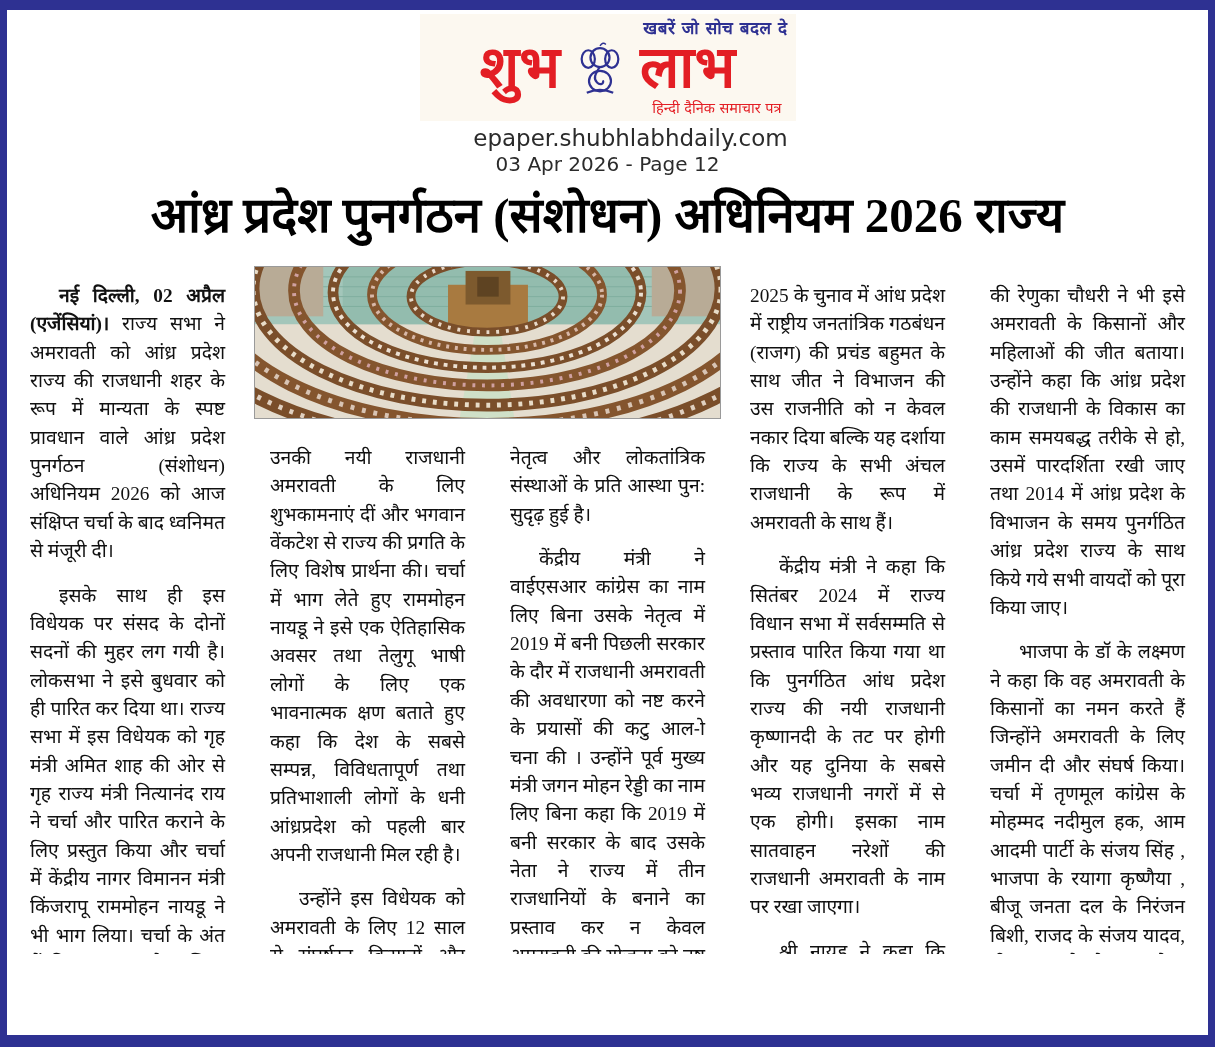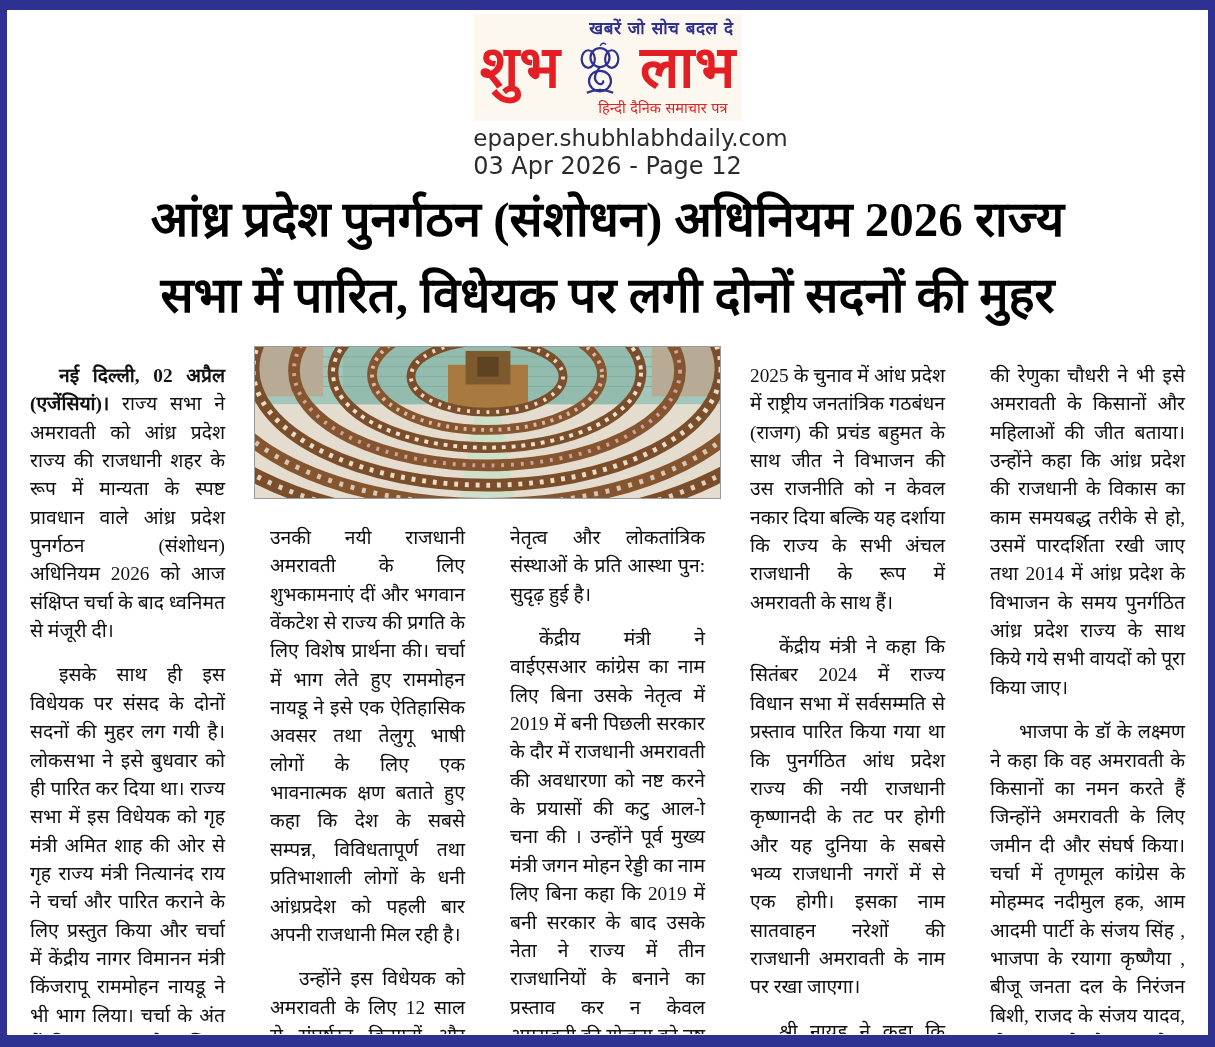--- a/index.html
+++ b/index.html
@@ -9,21 +9,21 @@
     background:#ffffff;
     border-top:10px solid #2e3192;
     border-left:7px solid #2e3192;
     border-right:7px solid #2e3192;
     border-bottom:12px solid #2e3192;
     font-family:"Liberation Serif","DejaVu Serif",serif;
     color:#111;
     overflow:hidden;
   }
   .masthead{
-    width:268px; margin:4px auto 0 auto; position:relative;
+    width:376px; margin:4px auto 0 auto; position:relative;
     background:#fcf8f0; padding:2px 8px 4px 8px; text-align:center;
   }
   .tagline{
     color:#2e3192; font-weight:bold; font-size:17px;
     text-align:right; font-family:"DejaVu Sans",sans-serif; letter-spacing:0.5px;
   }
   .logo-row{ display:flex; align-items:center; justify-content:center; gap:18px; }
   .logo-word{
     color:#e31e24; font-weight:bold; font-size:58px; line-height:1.0;
     font-family:"Liberation Serif",serif;
@@ -32,21 +32,21 @@
   .subtitle{
     color:#e31e24; font-weight:normal; font-size:14.5px; text-align:right;
     padding-right:6px; font-family:"DejaVu Sans",sans-serif;
   }
   .site-url{
     text-align:center; font-family:"DejaVu Sans",sans-serif;
     font-size:23px; color:#2b2b2b; margin-top:4px;padding-left:46px;
   }
   .date-page{
     text-align:center; font-family:"DejaVu Sans",sans-serif;
-    font-size:24px; color:#2b2b2b; margin-top:1px;
+    font-size:20px; color:#2b2b2b; margin-top:1px;
   }
   .headline{
     text-align:center; font-weight:bold; color:#000;
     font-size:49px; line-height:1.55; margin-top:2px;
     font-family:"Liberation Serif","DejaVu Serif",serif;
   }
   .body-grid{
     width:1187px; height:688px; margin:12px auto 0 auto;
     display:grid; grid-template-columns:repeat(5,1fr);
     grid-template-rows:162px auto; column-gap:13px; overflow:hidden;
@@ -83,21 +83,21 @@
     </span>
     <span class="logo-word">लाभ</span>
   </div>
   <div class="subtitle">हिन्दी दैनिक समाचार पत्र</div>
 </div>
 
 <div class="site-url">epaper.shubhlabhdaily.com</div>
 <div class="date-page">03 Apr 2026 - Page 12</div>
 
 <h1 class="headline"><span>आंध्र प्रदेश पुनर्गठन (संशोधन) अधिनियम 2026 राज्य</span><br>
-<span>सभा में पारित, विधेयक पर लगी दोनों सदनों की मुहर</span></h1>
+</h1>
 
 <div class="body-grid">
 
   <div class="col c1">
     <p class="indent"><span class="bold">नई दिल्ली, 02 अप्रैल </span><span class="bold">(एजेंसियां)। </span><span>राज्य सभा ने अमरावती को आंध्र प्रदेश राज्य की राजधानी शहर के रूप में मान्यता के स्पष्ट प्रावधान वाले आंध्र प्रदेश पुनर्गठन (संशोधन) अधिनियम 2026 को आज संक्षिप्त चर्चा के बाद ध्वनिमत से मंजूरी दी।</span></p>
     <p class="indent">इसके साथ ही इस विधेयक पर संसद के दोनों सदनों की मुहर लग गयी है। लोकसभा ने इसे बुधवार को ही पारित कर दिया था। राज्य सभा में इस विधेयक को गृह मंत्री अमित शाह की ओर से गृह राज्य मंत्री नित्यानंद राय ने चर्चा और पारित कराने के लिए प्रस्तुत किया और चर्चा में केंद्रीय नागर विमानन मंत्री किंजरापू राममोहन नायडू ने भी भाग लिया। चर्चा के अंत में नित्यानंद राय के संक्षिप्त वक्तव्य के बाद सदन ने विधेयक को ध्वनिमत से मंजूरी दी।</p>
     <p class="indent">सभापति सीपी राधाकृष्णन ने पूरे सदन और देशवासियों की ओर से आंध्र प्रदेश के लोगों को</p>
   </div>
 
   <div class="photo">

